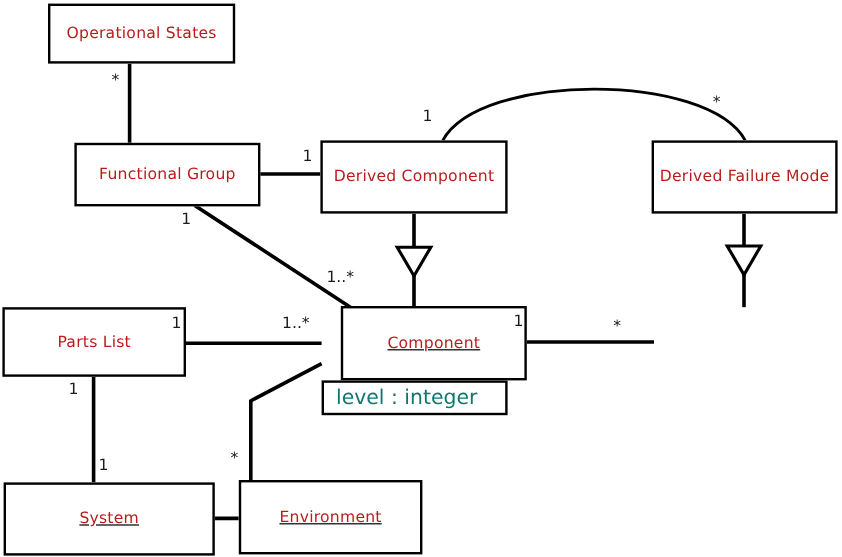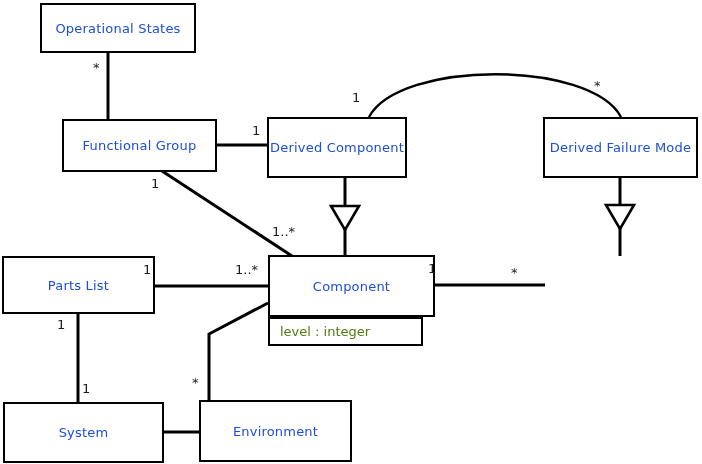--- a/index.html
+++ b/index.html
@@ -31,37 +31,37 @@
     background: #ffffff;
     z-index: 3;
   }
   .uml-class .name-compartment {
     display: flex;
     align-items: center;
     justify-content: center;
     width: 100%;
     height: 100%;
     font-size: 13px;
-    color: #1d4ed8;
+    color: #b91c1c;
     letter-spacing: 0.2px;
     text-align: left;
     white-space: nowrap;
   }
   .uml-attr {
     position: absolute;
     box-sizing: border-box;
     border: 2px solid #000000;
     background: #ffffff;
     z-index: 3;
     display: flex;
     align-items: center;
   }
   .uml-attr .attr-text {
-    font-size: 13px;
-    color: #4d7c0f;
+    font-size: 17px;
+    color: #0f766e;
     padding-left: 10px;
     white-space: nowrap;
   }
   .multiplicity {
     position: absolute;
     font-size: 13px;
     color: #1a1a1a;
     white-space: nowrap;
     z-index: 4;
     line-height: 1;
@@ -103,46 +103,46 @@
   </svg>
 
   <div class="uml-class" style="left:40px; top:3px; width:156px; height:50px;">
     <div class="name-compartment">Operational States</div>
   </div>
 
   <div class="uml-class" style="left:38px; top:119px; width:155px; height:53px;margin-left:24px;">
     <div class="name-compartment">Functional Group</div>
   </div>
 
-  <div class="uml-class" style="left:267px; top:117px; width:140px; height:61px;">
+  <div class="uml-class" style="left:267px; top:117px; width:156px; height:61px;">
     <div class="name-compartment">Derived Component</div>
   </div>
 
   <div class="uml-class" style="left:2px; top:256px; width:153px; height:58px;">
     <div class="name-compartment">Parts List</div>
   </div>
 
   <div class="uml-class" style="left:543px; top:117px; width:155px; height:61px;">
     <div class="name-compartment">Derived Failure Mode</div>
   </div>
 
-  <div class="uml-class" style="left:268px; top:255px; width:167px; height:62px;">
+  <div class="uml-class" style="left:284px; top:255px; width:155px; height:62px;text-decoration:underline;">
     <div class="name-compartment">Component</div>
   </div>
 
   <div class="uml-attr" style="left:268px; top:317px; width:155px; height:29px;">
     <div class="attr-text">level : integer</div>
   </div>
 
 
-  <div class="uml-class" style="left:3px; top:402px; width:161px; height:61px;">
+  <div class="uml-class" style="left:3px; top:402px; width:176px; height:61px;text-decoration:underline;">
     <div class="name-compartment">System</div>
   </div>
 
-  <div class="uml-class" style="left:199px; top:400px; width:153px; height:62px;">
+  <div class="uml-class" style="left:199px; top:400px; width:153px; height:62px;text-decoration:underline;">
     <div class="name-compartment">Environment</div>
   </div>
 
   <div class="multiplicity" style="left:93px; top:61px;">*</div>
 
   <div class="multiplicity" style="left:252px; top:124px;">1</div>
 
   <div class="multiplicity" style="left:151px; top:177px;">1</div>
 
   <div class="multiplicity" style="left:272px; top:225px;">1..*</div>

